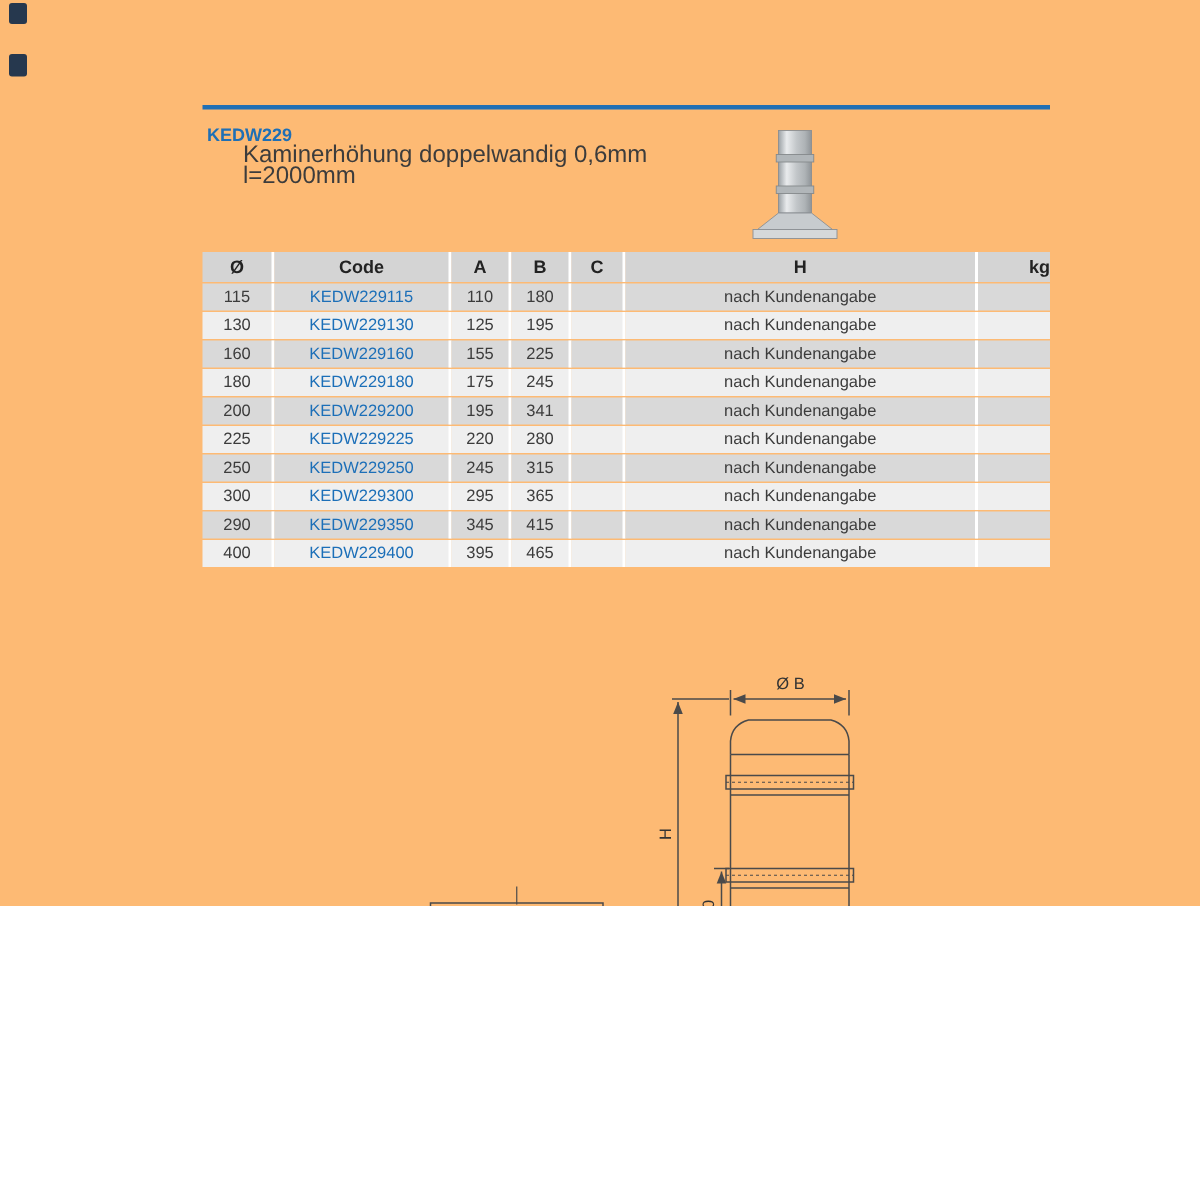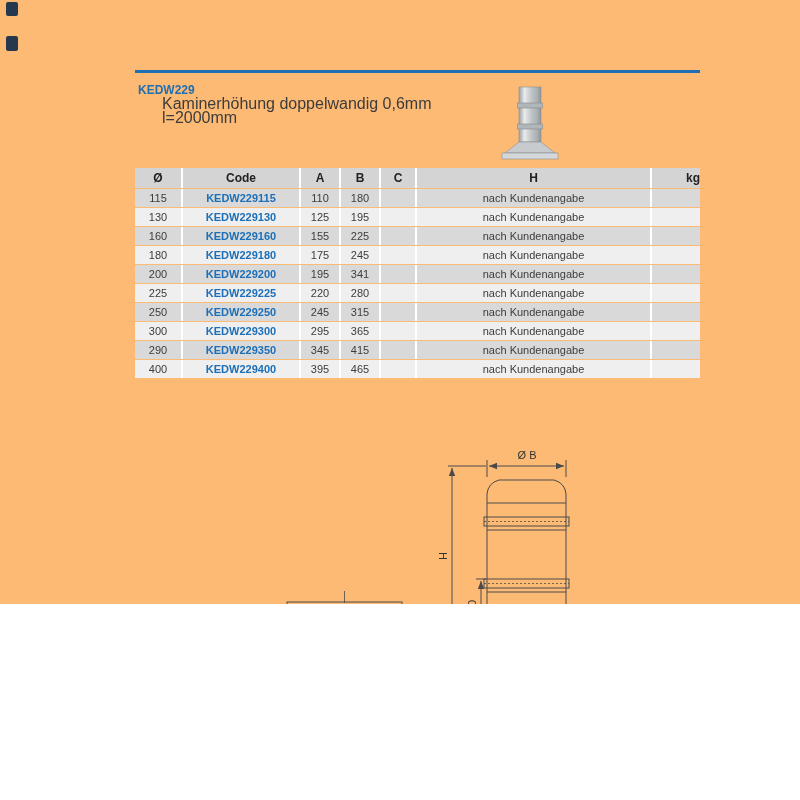--- a/index.html
+++ b/index.html
@@ -25,21 +25,21 @@
   tbody tr:nth-of-type(even) td { background:#efefef; }
 
   .c-d   { width:48px;  text-align:center; }
   .c-code{ width:118px; text-align:center; }
   .c-a   { width:40px;  text-align:center; }
   .c-b   { width:40px;  text-align:center; }
   .c-c   { width:36px;  text-align:center; }
   .c-h   { width:235px; text-align:center; }
   .c-kg  { width:48px;  text-align:right; padding-left:6px !important; }
 
-  .code-link { color:#1c6fb8; text-decoration:none;font-weight:bold; }
+  .code-link { color:#1c6fb8; text-decoration:none; }
 
   .overlay { position:absolute; left:0; top:0; width:800px; height:800px; pointer-events:none; }
   .overlay text { font-family:"Liberation Sans", sans-serif; }
 </style>
 </head>
 <body>
 
 <div class="page">
 
   <div class="artifact a1"></div>

